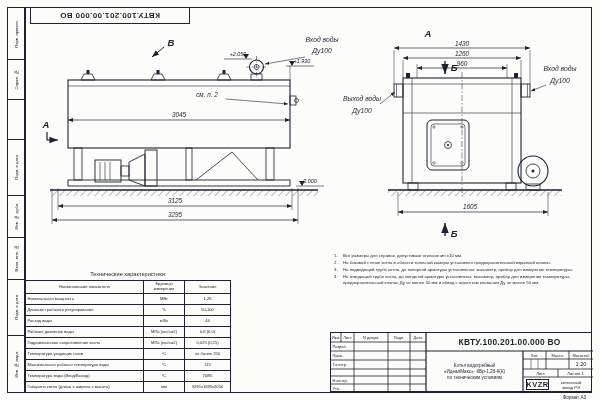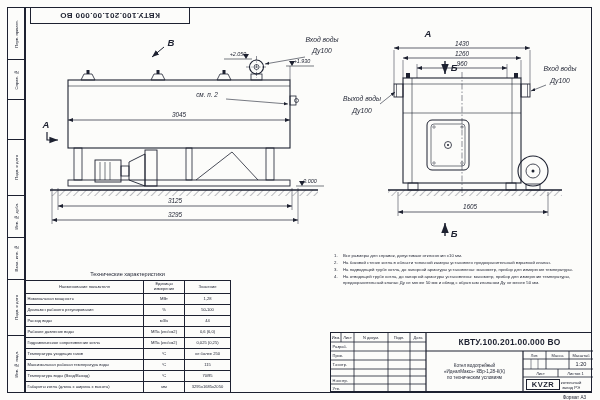--- a/index.html
+++ b/index.html
@@ -375,21 +375,21 @@
       <span>по техническим условиям</span>
     </div>
 
     <span class="tb" style="left:192px;top:18px;width:23px;height:8px">Лит.</span>
     <span class="tb" style="left:215px;top:18px;width:23px;height:8px">Масса</span>
     <span class="tb" style="left:238px;top:18px;width:24px;height:8px">Масштаб</span>
     <span class="tb scaleval" style="left:238px;top:26px;width:24px;height:10px">1:20</span>
     <span class="tb" style="left:192px;top:36px;width:35px;height:8px">Лист</span>
     <span class="tb" style="left:227px;top:36px;width:35px;height:8px">Листов 1</span>
 
-    <span class="tb logo" style="left:195px;top:46px;width:34px;height:11px">KVZR</span>
+    <span class="tb logo" style="left:195px;top:46px;width:23px;height:11px">KVZR</span>
     <div class="tb comp" style="left:220px;top:45px;width:40px;height:14px">
       <span>котельный</span>
       <span>завод РЭ</span>
     </div>
   </div>
 
   <div class="fmt">Формат А3</div>
 </div>
 
 </body></html>

